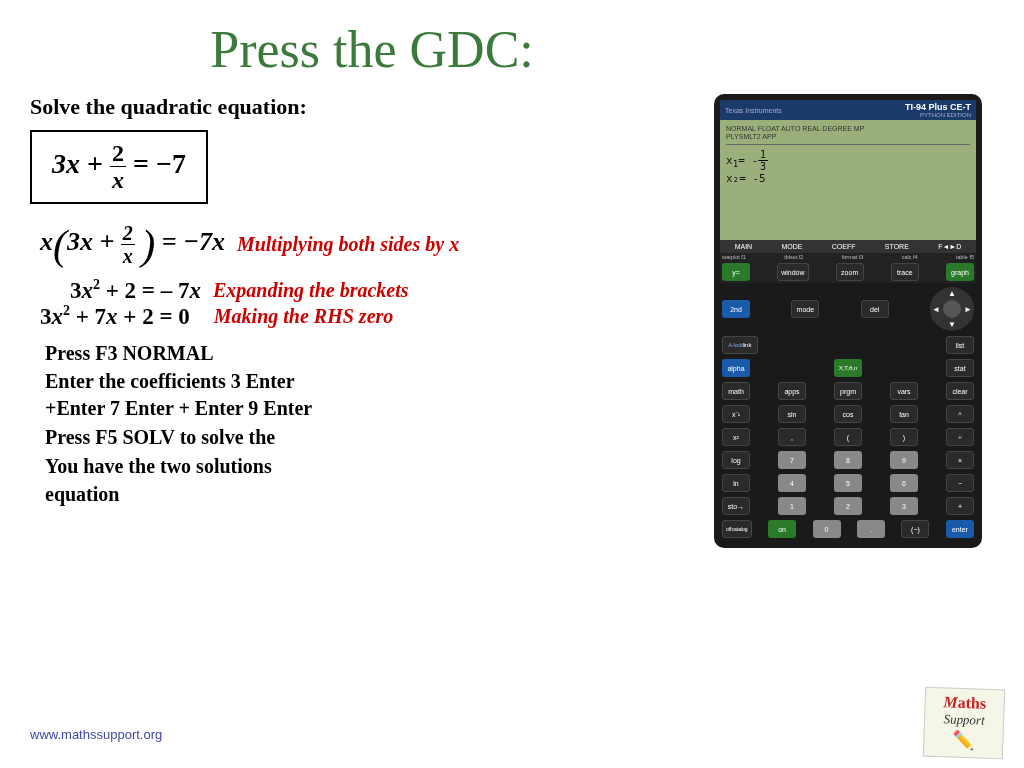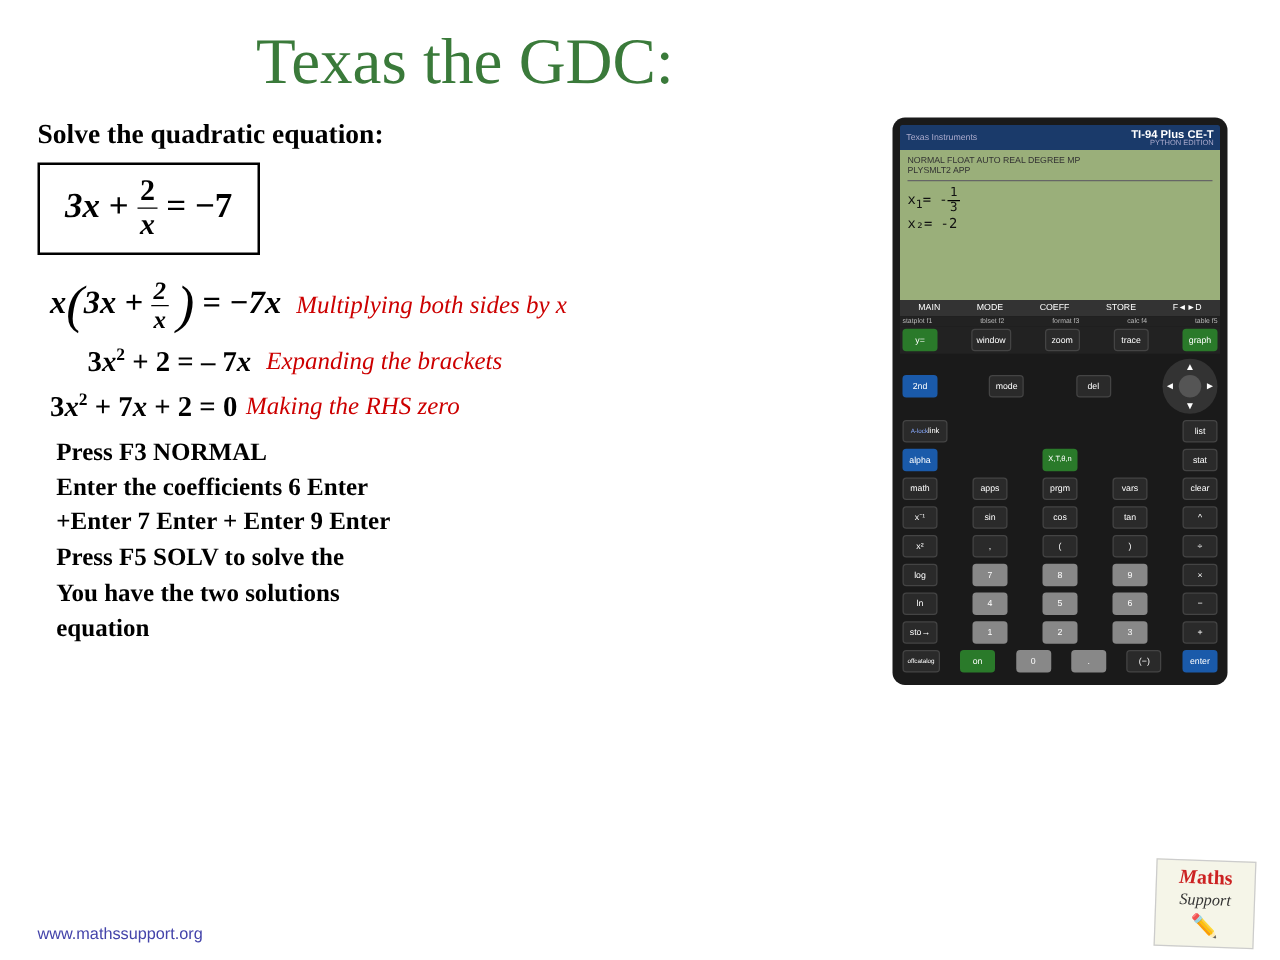--- a/index.html
+++ b/index.html
@@ -54,21 +54,21 @@
       border: 2px solid #000000;
       display: inline-block;
       padding: 8px 20px;
       margin-bottom: 18px;
       font-size: 28px;
       font-weight: bold;
     }
 
     .step-note {
       color: #cc0000;
-      font-weight: normal;
+      font-weight: bold;
       font-size: 20px;
       font-style: italic;
     }
 
     .frac-inline {
       display: inline-flex;
       flex-direction: column;
       align-items: center;
       vertical-align: middle;
       font-size: 22px;
@@ -96,52 +96,51 @@
       margin-left: 10px;
       margin-bottom: 10px;
       display: flex;
       align-items: center;
       gap: 12px;
     }
 
     .step2 {
       font-size: 22px;
       margin-left: 40px;
-      margin-bottom: 10px;
       display: flex;
       align-items: center;
       gap: 12px;
     }
 
     .step3 {
       font-size: 22px;
       margin-left: 10px;
       margin-bottom: 12px;
       display: flex;
       align-items: center;
-      gap: 7px;
+      gap: 24px;
     }
 
     .instructions {
       font-size: 20px;
       font-weight: bold;
       margin-bottom: 5px;
       margin-left: 15px;
     }
 
     .instructions-line {
       font-size: 20px;
       font-weight: bold;
       margin-bottom: 4px;
       margin-left: 15px;
     }
 
     .footer-url {
       position: absolute;
-      bottom: 14px;
+      bottom: 26px;
       left: 30px;
       font-size: 13px;
       color: #4444aa;
       font-family: Arial, sans-serif;
     }
 
     
     .calculator {
       width: 268px;
       background: #1a1a1a;
@@ -245,21 +244,21 @@
       font-size: 13px;
       color: #333;
       font-style: italic;
     }
   </style>
 </head>
 <body>
 
 <div class="page">
 
-  <div class="title">Texas the GDC:</div>
+  <div class="title">Press the GDC:</div>
 
   <div class="content-area">
 
     <div class="left-panel">
 
       <div class="solve-label">Solve the quadratic equation:</div>
 
       
       <div class="equation-box">
         <span style="font-style:italic;">3x</span>
@@ -296,21 +295,21 @@
       
       <div class="step3">
         <span style="font-size:23px; font-weight:bold;">
           3<span style="font-style:italic;">x</span><sup style="font-size:14px;">2</sup> + 7<span style="font-style:italic;">x</span> + 2 = 0
         </span>
         <span class="step-note">Making the RHS zero</span>
       </div>
 
       
       <div class="instructions">Press F3 NORMAL</div>
-      <div class="instructions-line">Enter the coefficients  6  Enter</div>
+      <div class="instructions-line">Enter the coefficients  3  Enter</div>
       <div class="instructions-line">+Enter  7 Enter  + Enter  9   Enter</div>
       <div class="instructions" style="margin-top:6px;">Press F5 SOLV to solve the</div>
       <div class="instructions" style="margin-top:6px;">You have the two solutions</div>
       <div class="instructions">equation</div>
 
     </div>
 
     <div class="right-panel">
       <div class="calculator">
 
@@ -327,21 +326,21 @@
         <div class="calc-screen">
           <div style="font-size:7px; color:#333; margin-bottom:1px;">NORMAL FLOAT AUTO REAL DEGREE MP</div>
           <div style="font-size:7px; color:#333; margin-bottom:4px;">PLYSMLT2 APP</div>
           <div style="border-top:1px solid #666; margin-bottom:4px;"></div>
           <div style="font-size:11px; color:#111; font-family:monospace;">
             x<sub>1</sub>= -<span class="frac-inline" style="font-size:10px; vertical-align:middle;">
                 <span class="num" style="font-size:10px;">1</span>
                 <span class="den" style="font-size:10px;">3</span>
               </span>
           </div>
-          <div style="font-size:11px; color:#111; font-family:monospace;">x₂= -2</div>
+          <div style="font-size:11px; color:#111; font-family:monospace;">x₂= -5</div>
           <div style="height:30px;"></div>
         </div>
 
         <div class="calc-menu-bar">
           <span class="calc-menu-item">MAIN</span>
           <span class="calc-menu-item">MODE</span>
           <span class="calc-menu-item">COEFF</span>
           <span class="calc-menu-item">STORE</span>
           <span class="calc-menu-item">F◄►D</span>
         </div>

